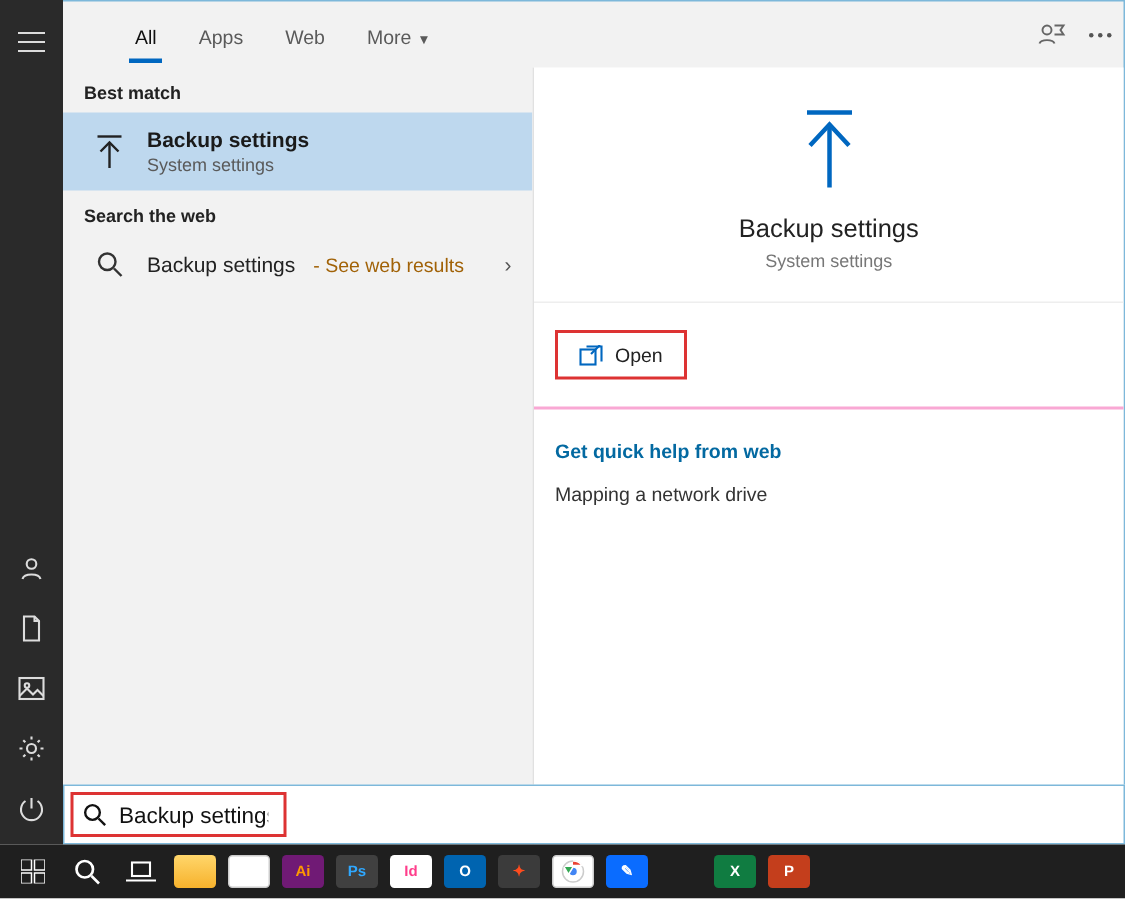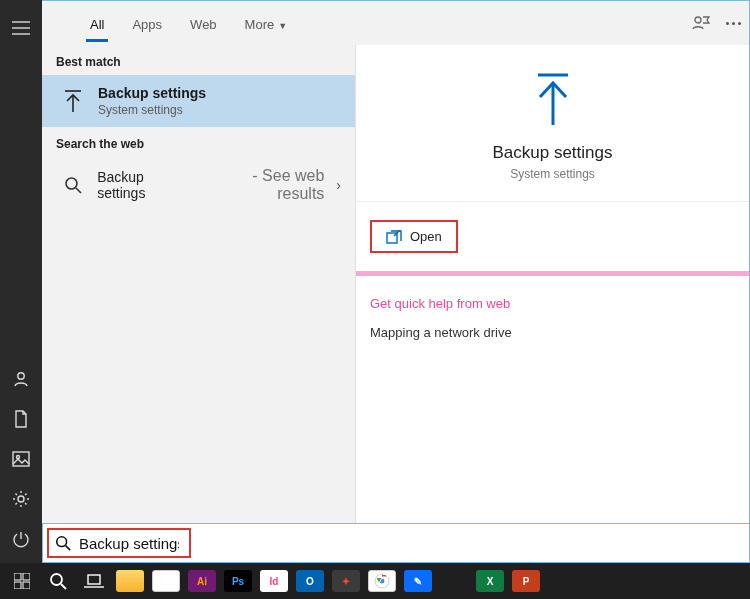--- a/index.html
+++ b/index.html
@@ -40,37 +40,37 @@
   .results { width: 313px; }
   .section-label { font-size:12px; font-weight:600; color:#222; padding: 10px 14px 6px; }
   .result-row {
     display:flex; align-items:center; gap:12px; padding:10px 14px 10px 18px; cursor:pointer;
   }
   .result-row.selected { background:#bed8ee; }
   .result-row .r-icon { width:26px; display:flex; justify-content:center; }
   .result-row .r-text .title { font-size:14px; font-weight:600; color:#1a1a1a; }
   .result-row .r-text .sub { font-size:12px; color:#5a5a5a; margin-top:2px; }
   .web-row { font-size:14px; color:#222; }
-  .web-row .suffix { color:#737373; font-size:16px;text-align:right; }
+  .web-row .suffix { color:#a16207; font-size:13px;text-align:right; }
   .web-row .chev { margin-left:auto; color:#555; font-size:14px; }
 
   
   .detail { flex:1; background:#fff; border-left:1px solid #e1e1e1; display:flex; flex-direction:column; }
   .detail .hero { display:flex; flex-direction:column; align-items:center; padding:18px 0 20px; border-bottom:1px solid #eee; }
   .hero svg { margin:6px 0 14px; }
   .hero .h-title { font-size:17px; color:#222; }
   .hero .h-sub { font-size:12px; color:#777; margin-top:4px; }
-  .open-row { padding:18px 14px; border-bottom:5px solid #f9a8d4; }
+  .open-row { padding:18px 14px; border-bottom:2px solid #f9a8d4; }
   .open-btn {
     display:inline-flex; align-items:center; gap:8px; padding:7px 14px;
     border:2px solid #d33; color:#222; font-size:13px; cursor:pointer; background:#fff;
   }
   .open-btn svg { stroke:#0067c0; }
   .help { padding:20px 14px; }
-  .help .q-title { font-size:13px; font-weight:400; color:#ec4899; margin-bottom:14px; }
+  .help .q-title { font-size:13px; font-weight:700; color:#0369a1; margin-bottom:14px; }
   .help .q-link { font-size:13px; color:#333; cursor:pointer; }
 
   
   .search-wrap {
     position:absolute; left:42px; bottom:36px; width:708px; height:40px;
     background:#fff; border:1px solid #7db8da; display:flex; align-items:center;
   }
   .search-inner {
     margin-left:4px; height:30px; display:flex; align-items:center; gap:8px;
     border:2px solid #d33; padding:0 10px 0 6px; background:#fff;
@@ -259,21 +259,21 @@
     <div class="tb-item">
       <div class="app-tile" style="background:linear-gradient(#ffd66b,#f7b22c);"></div>
     </div>
     <div class="tb-item">
       <div class="app-tile" style="background:#fff;border:1px solid #ccc;"></div>
     </div>
     <div class="tb-item">
         <div class="app-tile" style="background:#701a75;color:#ff9a00">Ai</div>
       </div>
     <div class="tb-item">
-        <div class="app-tile" style="background:#000000;color:#2fa8ff">Ps</div>
+        <div class="app-tile" style="background:#404040;color:#2fa8ff">Ps</div>
       </div>
     <div class="tb-item">
         <div class="app-tile" style="background:#ffffff;color:#ff3d8b">Id</div>
       </div>
     <div class="tb-item">
         <div class="app-tile" style="background:#0064b0">O</div>
       </div>
     <div class="tb-item">
         <div class="app-tile" style="background:#3b3b3b;color:#ff4c1e">✦</div>
       </div>

